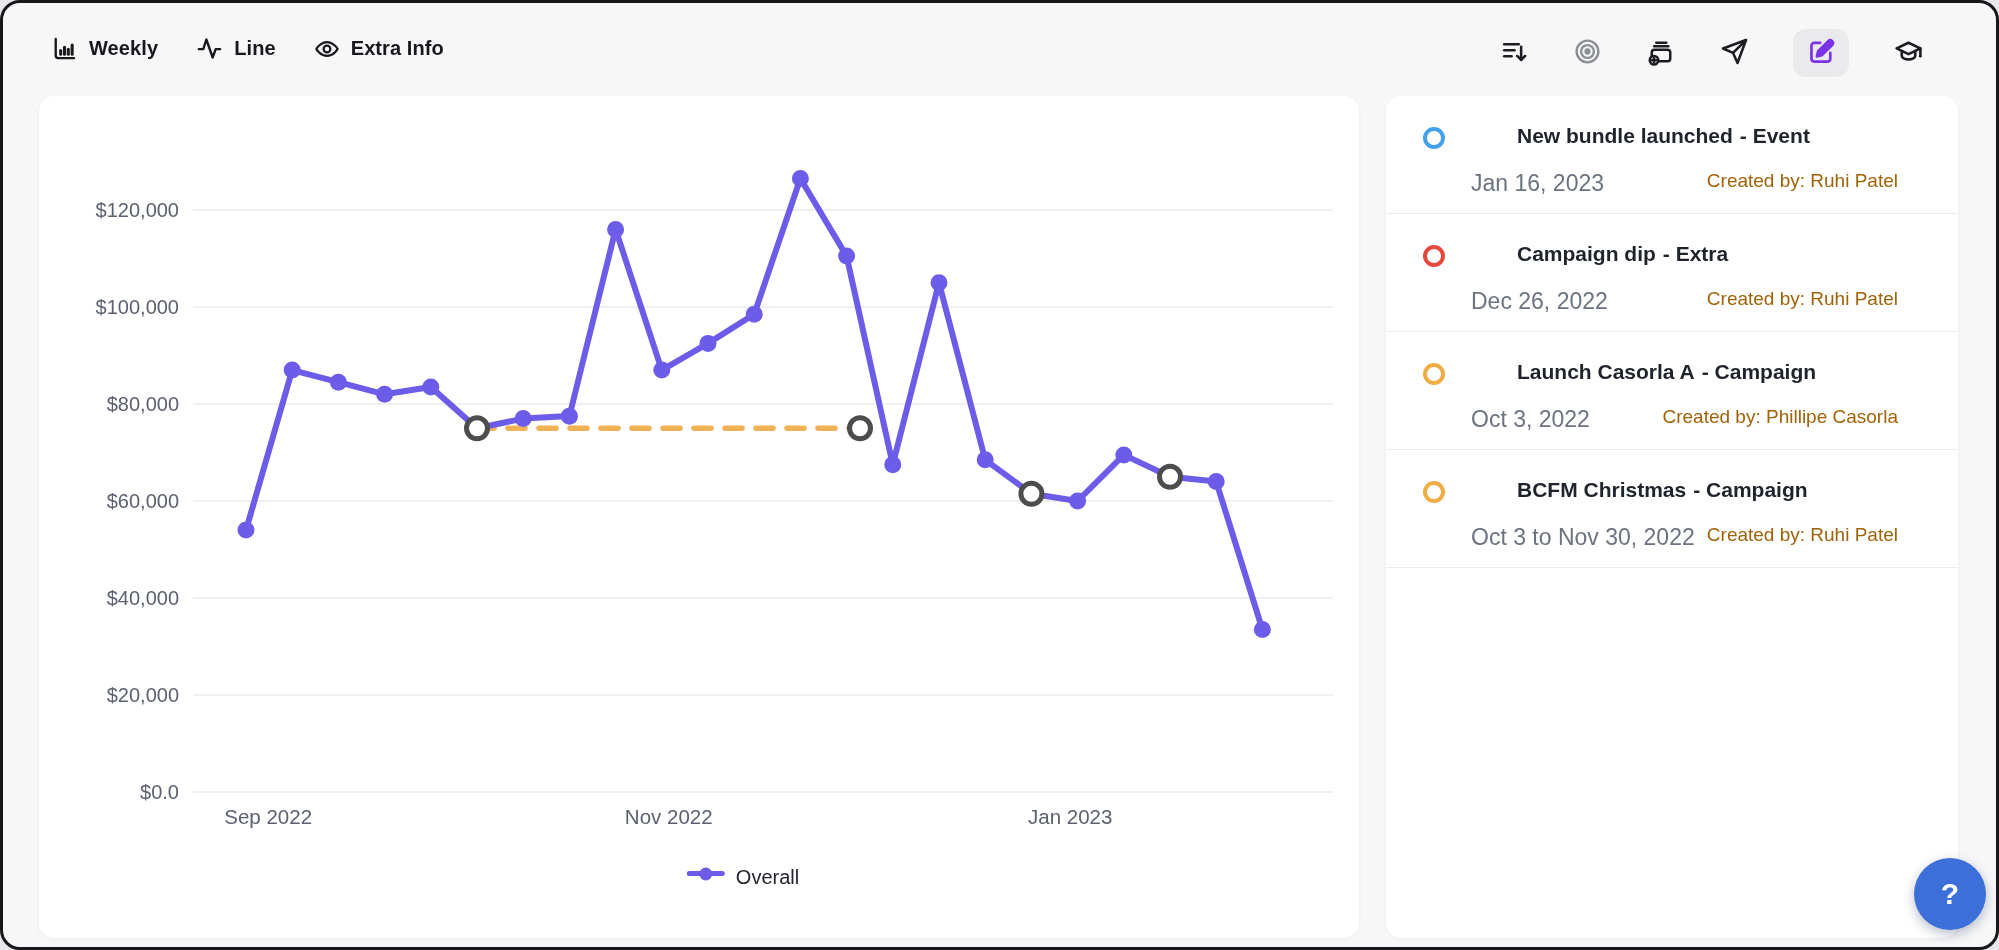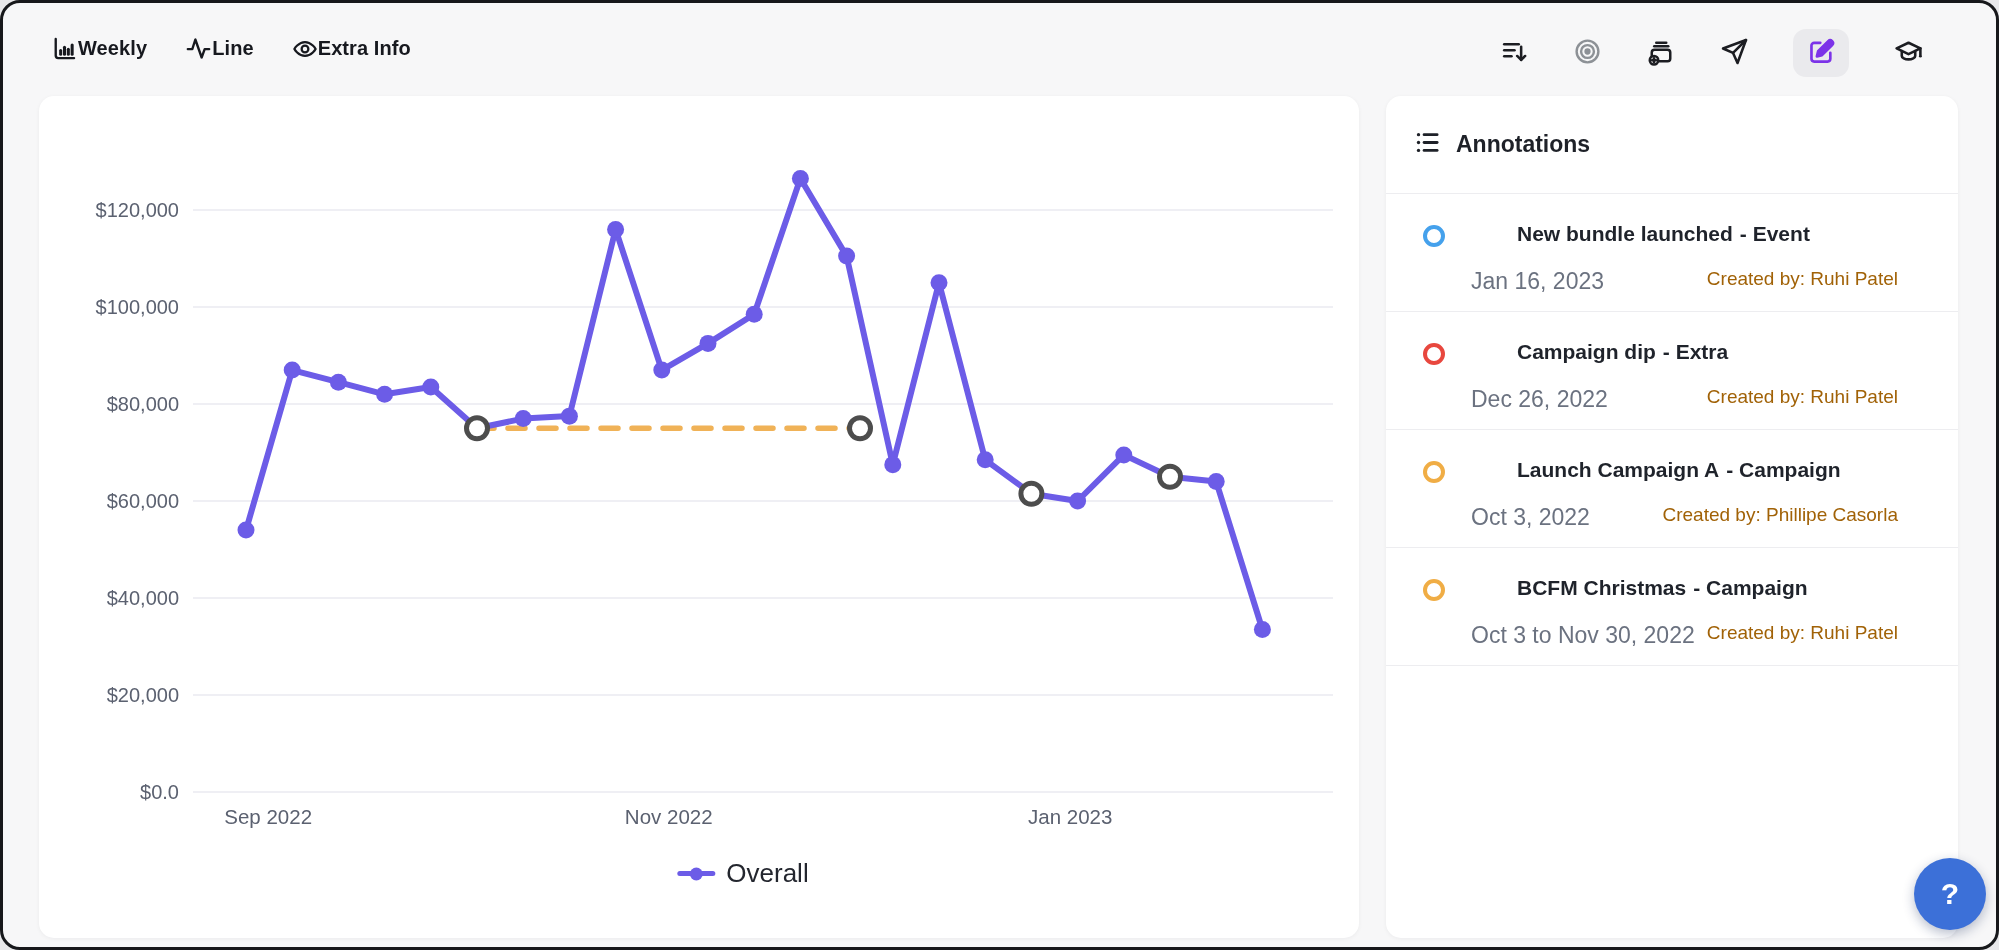--- a/index.html
+++ b/index.html
@@ -10,21 +10,21 @@
   }
   .frame{
     position:absolute;inset:0;box-sizing:border-box;
     border:3px solid #17181b;border-radius:20px;
     background:#F7F7F8;overflow:hidden;
   }
   
   .toolbar{position:absolute;left:0;right:0;top:0;height:88px;}
   .tb-left{position:absolute;left:46px;top:28px;display:flex;align-items:center;gap:34px;}
   .tb-item{
-    display:flex;align-items:center;border:none;background:transparent;
+    display:flex;align-items:center;gap:11px;border:none;background:transparent;
     padding:4px 2px;cursor:pointer;font-family:inherit;
   }
   .tb-label{font-size:20px;font-weight:600;color:#17191f;letter-spacing:.1px;}
   .tb-item svg{display:block;}
   .tb-right{position:absolute;right:72px;top:26px;display:flex;align-items:center;gap:44px;}
   .icon-btn{
     border:none;background:transparent;padding:0;cursor:pointer;
     display:flex;align-items:center;justify-content:center;color:#1c1d22;
   }
   .icon-btn.muted{color:#8d9196;}
@@ -41,21 +41,21 @@
   #chart text{font-family:"Liberation Sans","DejaVu Sans",sans-serif;}
   .legend{
     position:absolute;top:762px;left:50%;transform:translateX(calc(-50% + 44px));
     display:flex;align-items:center;gap:11px;cursor:pointer;
   }
   .legend-marker{position:relative;width:38px;height:5px;border-radius:3px;background:#6C5CE7;}
   .legend-dot{
     position:absolute;left:50%;top:50%;width:13px;height:13px;border-radius:50%;
     transform:translate(-50%,-50%);background:#6C5CE7;
   }
-  .legend-label{font-size:26px;color:#23262e;}
+  .legend-label{font-size:20px;color:#23262e;margin-top:8px;}
   
   .ann-card{left:1383px;top:93px;width:572px;height:842px;}
   .ann-header{
     height:97px;display:flex;align-items:center;gap:15px;padding-left:28px;
     border-bottom:1px solid #ededf0;color:#1e2128;
   }
   .ann-title{margin:0;font-size:23px;font-weight:700;color:#1e2128;}
   .ann-item{position:relative;height:117px;border-bottom:1px solid #ededf0;cursor:pointer;}
   .ann-ring{
     position:absolute;left:37px;top:31px;width:22px;height:22px;border-radius:50%;
@@ -222,33 +222,20 @@
       </svg>
     <div class="legend">
       <span class="legend-marker" style="background: rgb(108, 92, 231);">
           <span class="legend-dot" style="background: rgb(108, 92, 231);"></span>
         </span>
       <span class="legend-label">Overall</span>
     </div>
   </section>
 
   <aside class="card ann-card">
-    <div class="ann-header">
-      <span>
-        <svg width="27" height="27" viewBox="0 0 24 24" fill="none" stroke="#1e2128" stroke-width="2.6" stroke-linecap="round">
-          <circle cx="4" cy="5" r="1.5" fill="#1e2128" stroke="none"></circle>
-            <path d="M9 5h11.5"></path>
-          <circle cx="4" cy="12" r="1.5" fill="#1e2128" stroke="none"></circle>
-            <path d="M9 12h11.5"></path>
-          <circle cx="4" cy="19" r="1.5" fill="#1e2128" stroke="none"></circle>
-            <path d="M9 19h11.5"></path>
-        </svg>
-      </span>
-      <h2 class="ann-title">Annotations</h2>
-    </div>
 
     <div class="ann-list">
       <div class="ann-item">
         <span class="ann-ring" style="border-color: rgb(69, 161, 236);"></span>
         <div class="ann-title-row">
           <span class="ann-name">New bundle launched</span><span class="ann-suffix">- Event</span>
         </div>
         <span class="ann-date">Jan 16, 2023</span>
         <span class="ann-creator">Created by: Ruhi Patel</span>
       </div>
@@ -256,21 +243,21 @@
         <span class="ann-ring" style="border-color: rgb(232, 71, 62);"></span>
         <div class="ann-title-row">
           <span class="ann-name">Campaign dip</span><span class="ann-suffix">- Extra</span>
         </div>
         <span class="ann-date">Dec 26, 2022</span>
         <span class="ann-creator">Created by: Ruhi Patel</span>
       </div>
       <div class="ann-item">
         <span class="ann-ring" style="border-color: rgb(240, 173, 69);"></span>
         <div class="ann-title-row">
-          <span class="ann-name">Launch Campaign A</span><span class="ann-suffix">- Campaign</span>
+          <span class="ann-name">Launch Casorla A</span><span class="ann-suffix">- Campaign</span>
         </div>
         <span class="ann-date">Oct 3, 2022</span>
         <span class="ann-creator">Created by: Phillipe Casorla</span>
       </div>
       <div class="ann-item">
         <span class="ann-ring" style="border-color: rgb(240, 173, 69);"></span>
         <div class="ann-title-row">
           <span class="ann-name">BCFM Christmas</span><span class="ann-suffix">- Campaign</span>
         </div>
         <span class="ann-date">Oct 3 to Nov 30, 2022</span>

